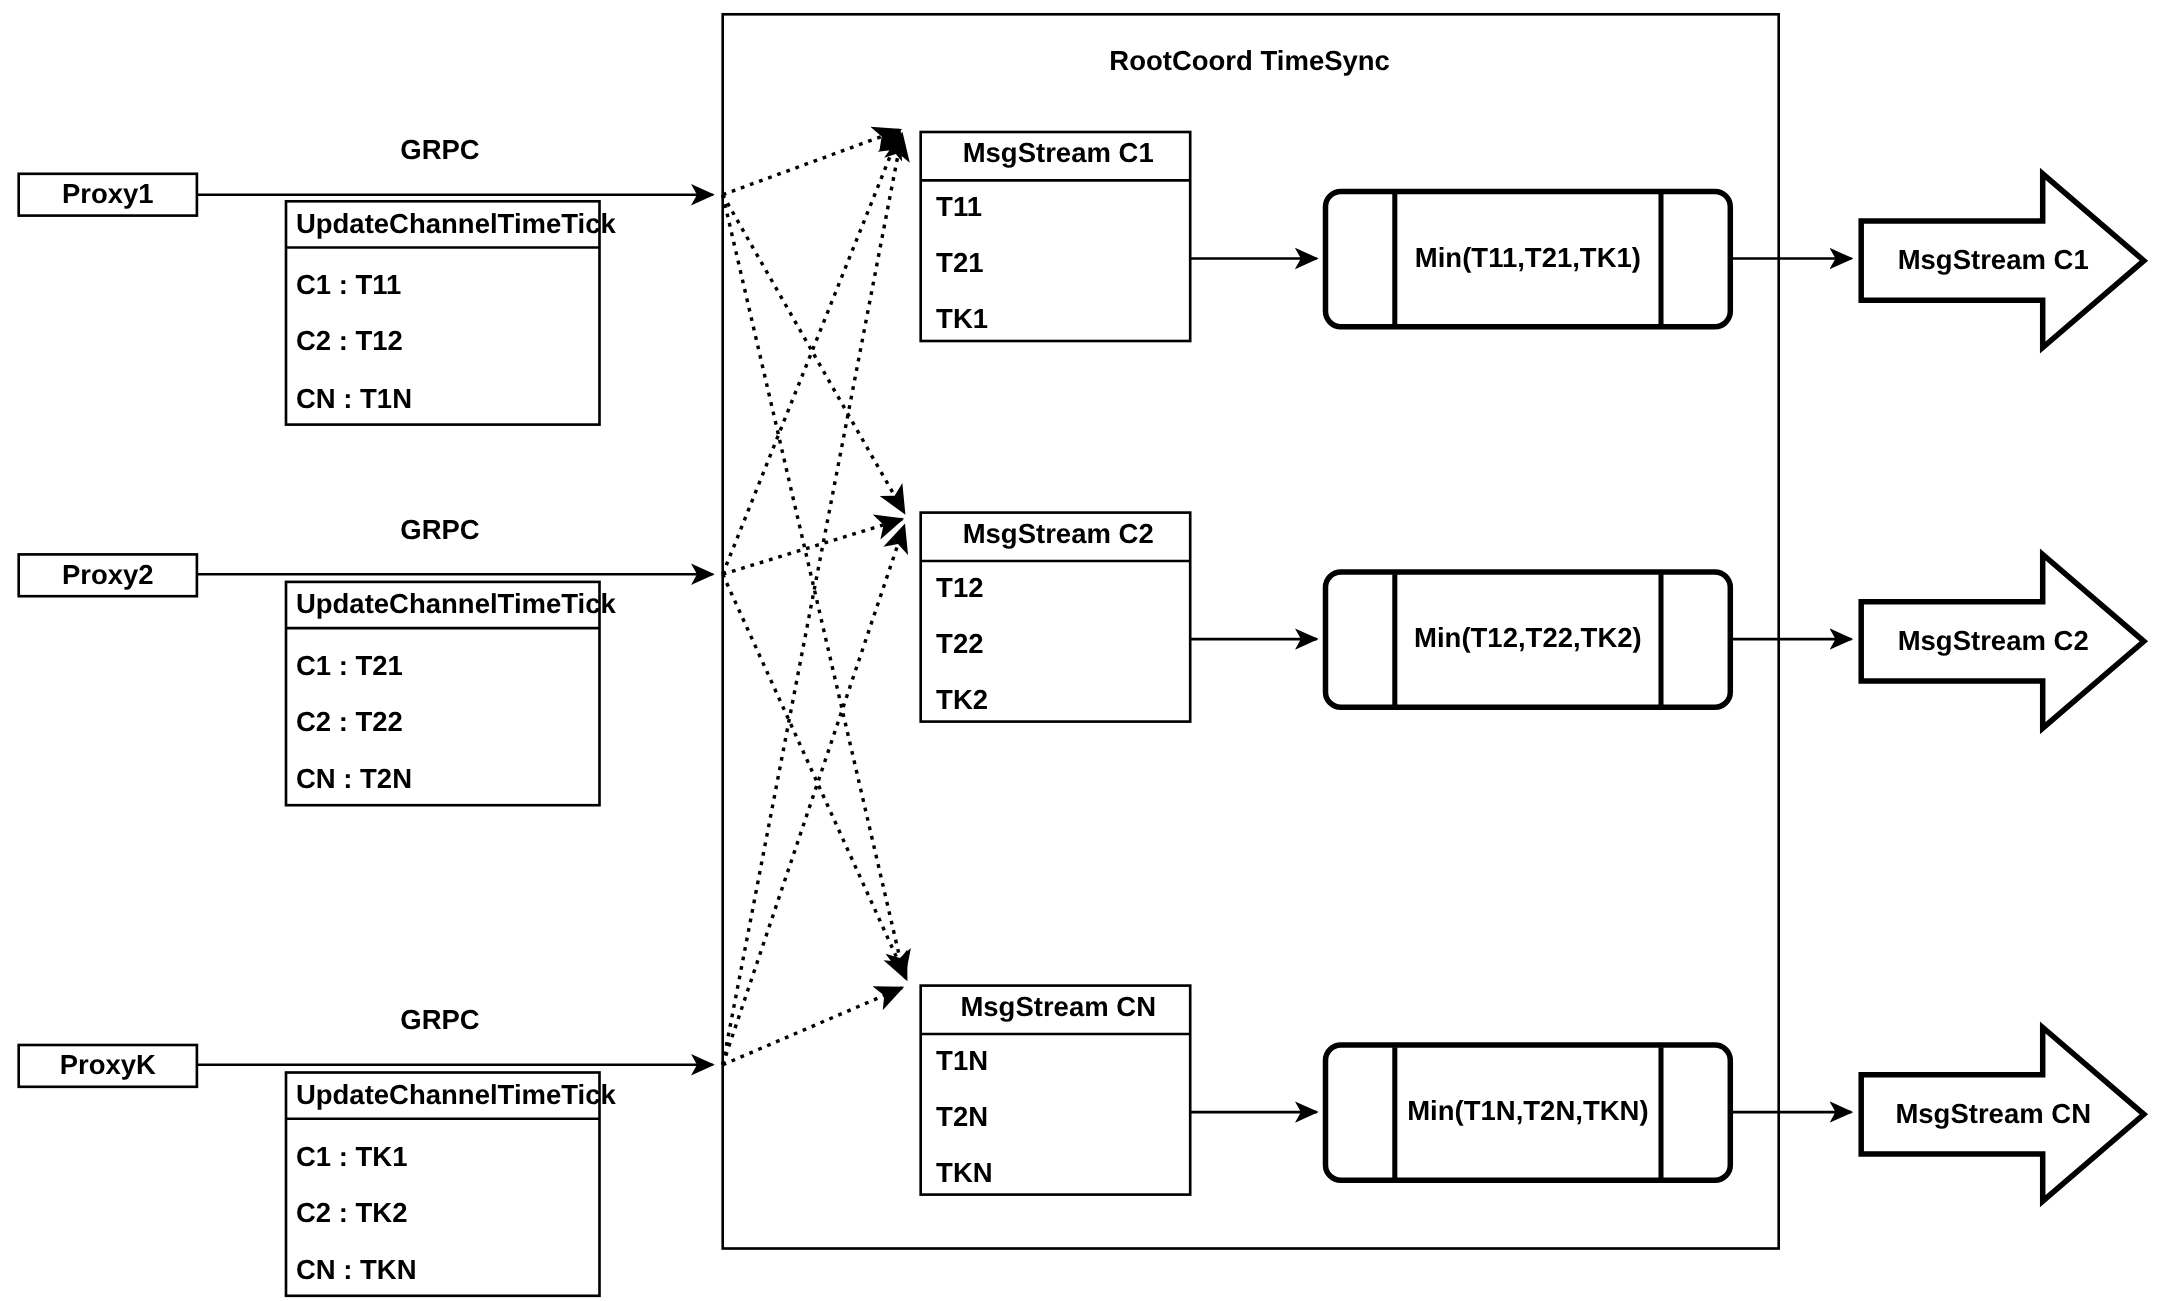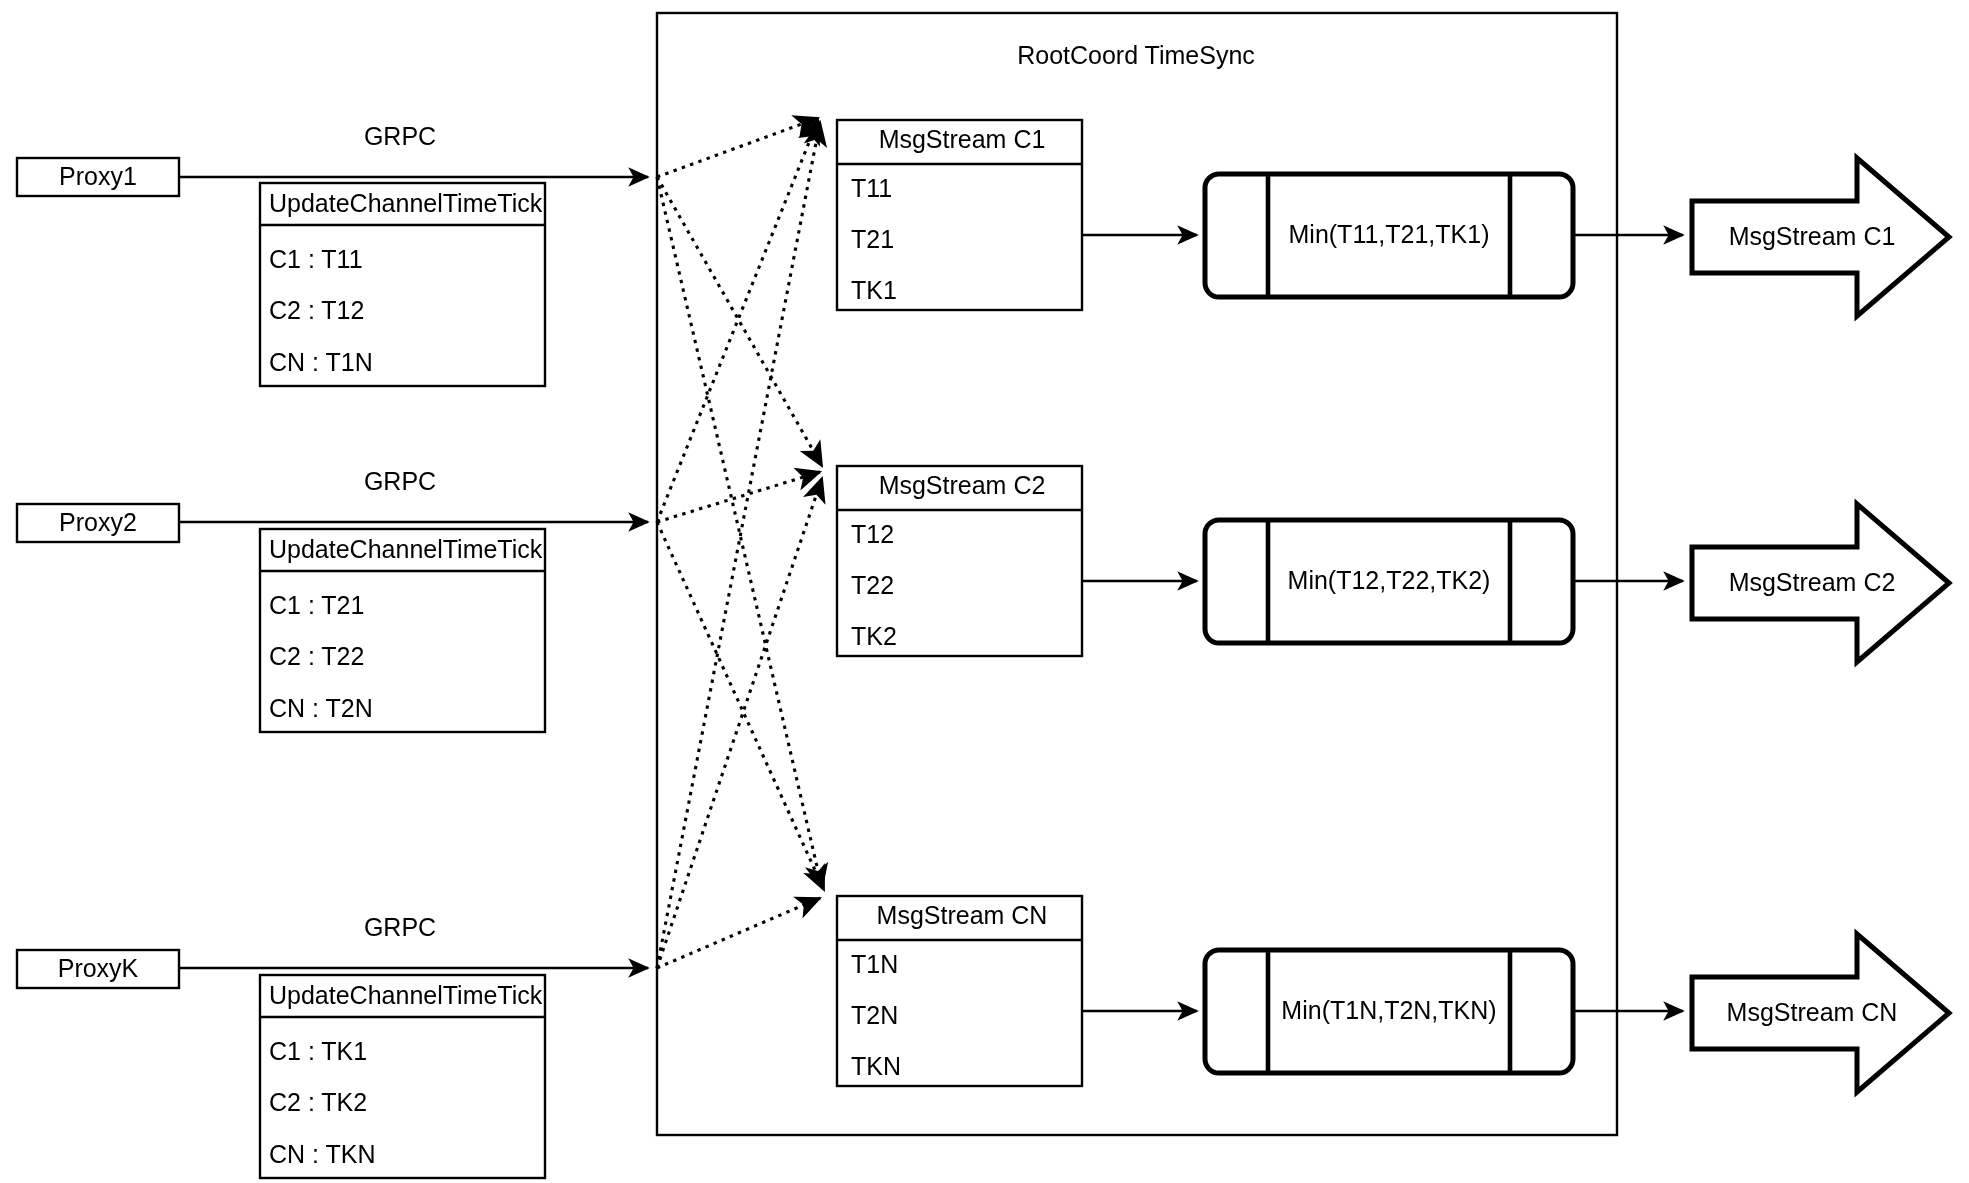--- a/index.html
+++ b/index.html
@@ -7,20 +7,21 @@
     padding: 0;
     background: #ffffff;
   }
   #canvas-root {
     position: relative;
     width: 1969px;
     height: 1183px;
     background: #ffffff;
     font-family: "Liberation Sans", sans-serif;
     overflow: hidden;
+    font-weight: bold;
   }
   svg.diagram {
     position: absolute;
     top: 0;
     left: 0;
     width: 1969px;
     height: 1183px;
     display: block;
   }
   .shape-stroke {

